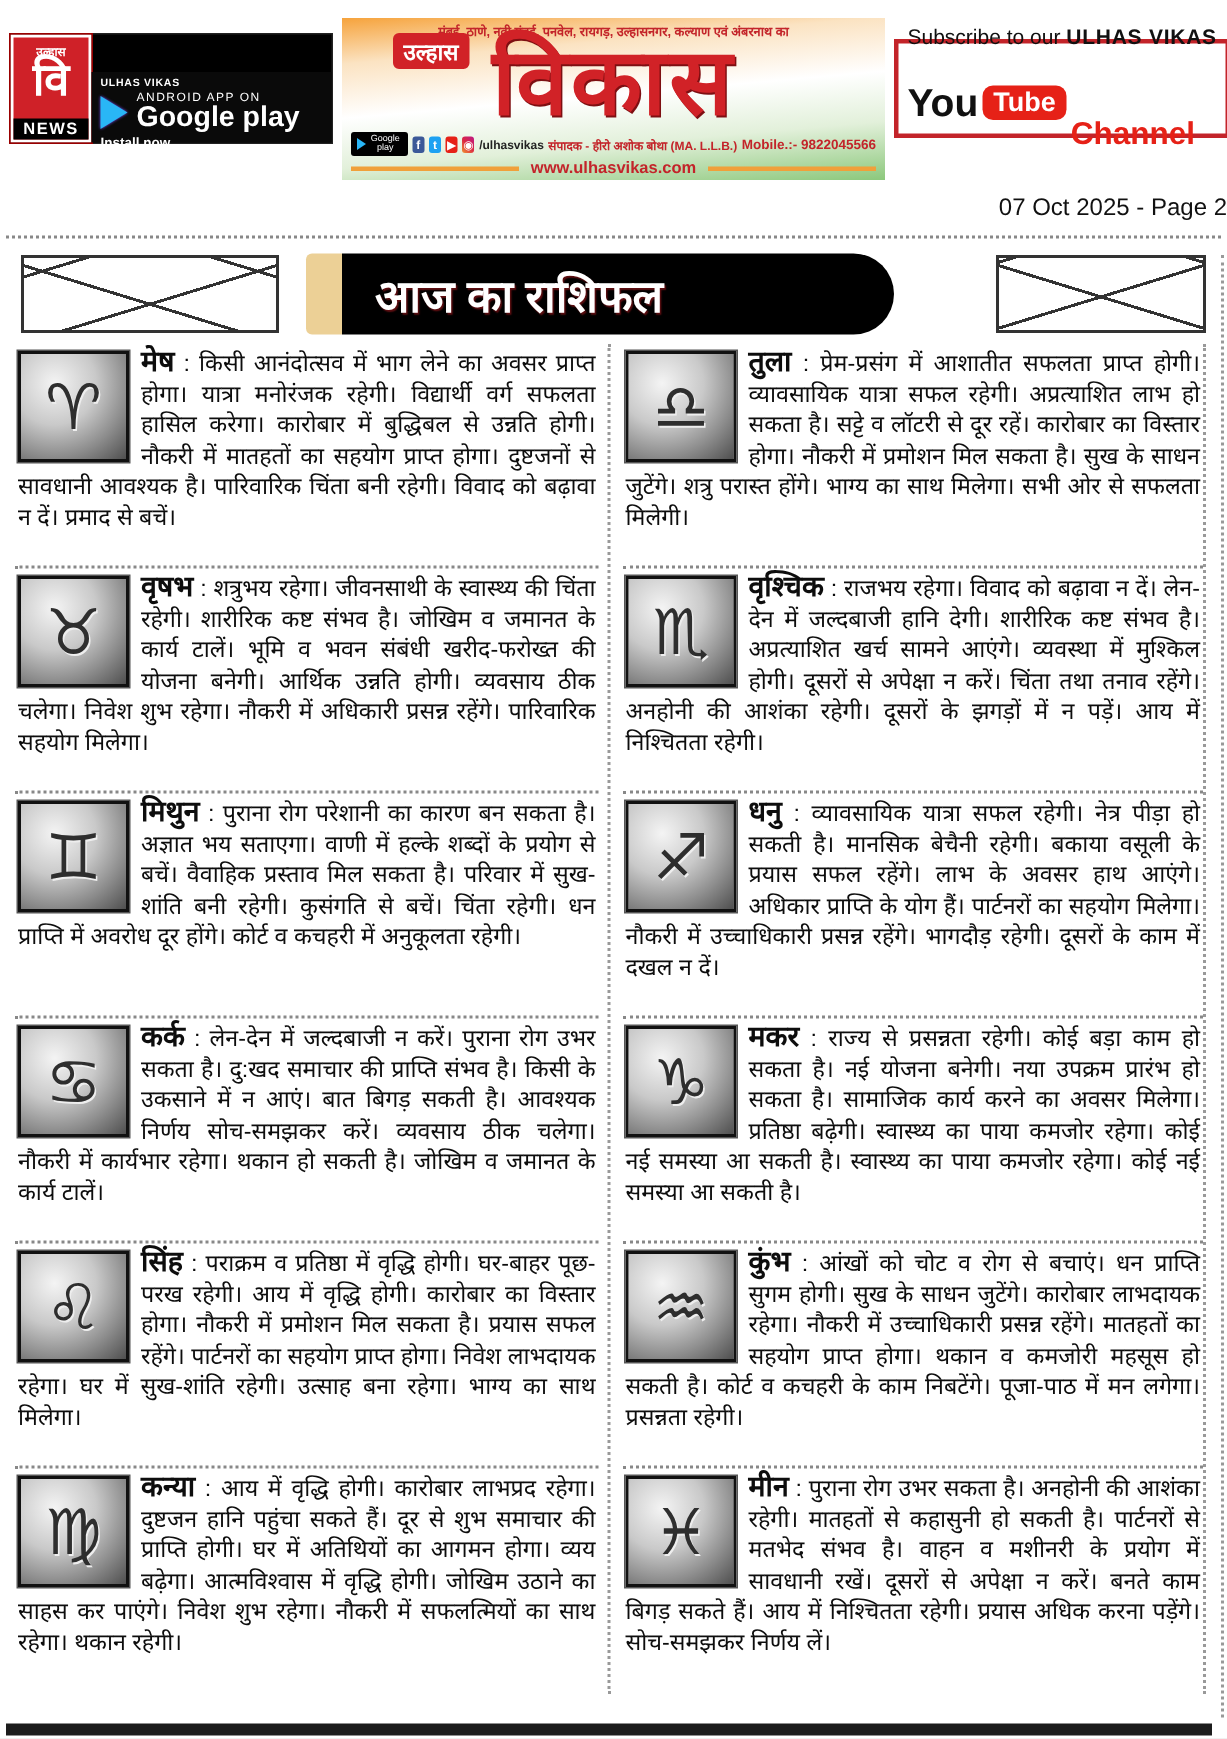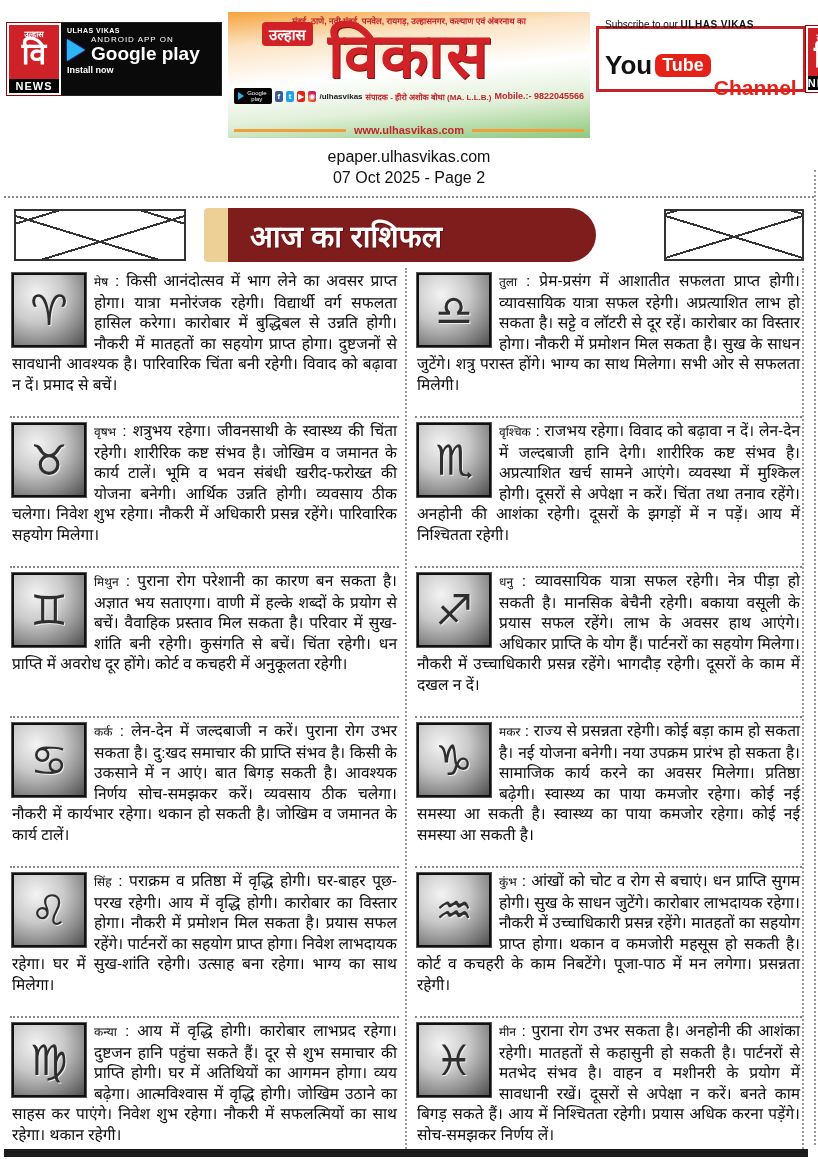--- a/index.html
+++ b/index.html
@@ -11,21 +11,21 @@
   }
 
   
   .header { display:flex; align-items:flex-start; justify-content:space-between; padding:12px 6px 0 6px; }
 
   .badge-left { display:flex; width:216px; height:74px; margin-top:10px; border:1px solid #222; background:#000; }
   .logo-box { width:54px; background:#cf2128; display:flex; flex-direction:column; align-items:center; justify-content:flex-start; border:2px solid #fff; outline:1px solid #900; }
   .logo-top { color:#fff; font-size:8px; font-weight:bold; margin-top:3px; }
   .logo-letter { color:#fff; font-size:30px; font-weight:bold; line-height:30px; }
   .logo-news { background:#000; color:#fff; font-size:11px; font-weight:bold; width:100%; text-align:center; letter-spacing:1px; padding:1px 0; margin-top:auto; }
-  .gp-box { flex:1; background:#0a0a0a; color:#fff; padding:4px 6px; display:flex; flex-direction:column; }
+  .gp-box { flex:1; background:#0a0a0a; color:#fff; padding:4px 6px; display:flex; flex-direction:column;margin-top:25px; }
   .gp-brand { font-size:7px; font-weight:bold; letter-spacing:.5px; }
   .gp-row { display:flex; align-items:center; gap:6px; margin-top:1px; }
   .gp-tri { width:0; height:0; border-top:11px solid transparent; border-bottom:11px solid transparent; border-left:18px solid #29b6f6; filter:drop-shadow(0 0 1px #7c4dff); }
   .gp-texts { display:flex; flex-direction:column; }
   .gp-line1 { font-size:8px; letter-spacing:1px; }
   .gp-store { font-size:19px; font-weight:bold; letter-spacing:0; line-height:20px; }
   .gp-line2 { font-size:9px; font-weight:bold; margin-top:1px; }
 
   .masthead {
     width:362px; padding:3px 6px 0 6px; text-align:center;
@@ -37,72 +37,72 @@
   .title-prefix { position:absolute; left:28px; top:-4px; color:#fff; background:#d12227; border:2px solid #d12227; border-radius:4px; padding:0 5px; font-size:15px; font-weight:bold; }
   .paper-title { color:#d12227; font-size:62px; font-weight:bold; line-height:60px; letter-spacing:2px; text-shadow:1px 1px 0 #7e0f12;text-align:center; }
   .social-bar { display:flex; align-items:center; gap:3px; font-size:8px; margin-top:2px; }
   .mini-gp { background:#000; color:#fff; font-size:6px; padding:2px 4px; border-radius:2px; display:flex; align-items:center; gap:2px; }
   .mini-tri { width:0; height:0; border-top:4px solid transparent; border-bottom:4px solid transparent; border-left:6px solid #29b6f6; }
   .s-icon { width:11px; height:11px; border-radius:2px; color:#fff; font-size:8px; font-weight:bold; display:inline-flex; align-items:center; justify-content:center; }
   .fb { background:#3b5998; } .tw { background:#1da1f2; } .yt { background:#e62117; } .ig { background:linear-gradient(45deg,#f09433,#dc2743,#bc1888); }
   .handle { font-weight:bold; color:#222; white-space:nowrap; }
   .editor { color:#c3242a; font-weight:bold; white-space:nowrap; }
   .mobile { margin-left:auto; color:#c3242a; font-weight:bold; font-size:9px; white-space:nowrap; }
-  .site-bar { display:flex; align-items:center; gap:8px; justify-content:center; margin-top:20px; padding-bottom:2px; }
+  .site-bar { display:flex; align-items:center; gap:8px; justify-content:center; margin-top:2px; padding-bottom:2px; }
   .site-line { flex:1; height:3px; background:#f0a03a; }
   .site-text { color:#c3242a; font-weight:bold; font-size:11px; }
 
   .badge-right { display:flex; align-items:stretch; width:216px; height:66px; margin-top:14px; }
   .yt-box { flex:1; background:#fff; border:3px solid #c3242a; padding:3px 6px; display:flex; flex-direction:column; justify-content:center; }
-  .yt-line1 { font-size:10px; color:#111; white-space:nowrap; }
+  .yt-line1 { font-size:14px; color:#111; white-space:nowrap; }
   .yt-line1 b { letter-spacing:.5px; }
   .yt-line2 { display:flex; align-items:center; gap:3px; margin-top:2px; }
   .yt-you { font-size:26px; font-weight:bold; color:#111; }
   .yt-tube { font-size:18px; font-weight:bold; color:#fff; background:#e62117; border-radius:7px; padding:1px 7px; }
   .yt-channel { font-size:21px; font-weight:bold; color:#e62117;margin-top:44px; }
   .badge-right .logo-box { width:50px; }
 
   
   .page-info { text-align:center; margin-top:8px; line-height:21px; }
   .pi-site { font-size:16px; color:#111; }
-  .pi-date { font-size:16px; color:#111; }
+  .pi-date { font-size:16px; color:#111;text-align:right; }
 
   .dotted-rule { border-top:2px dotted #888; margin:8px 4px 0 4px; }
 
   
   .section-row { display:flex; align-items:center; margin:10px 14px 0 14px; gap:18px; }
   .xbox {
     height:52px; border:2px solid #333; background:#fff;
     background-image:
       repeating-linear-gradient(17deg,transparent 0 40px,#333 40px 42px),
       repeating-linear-gradient(-17deg,transparent 0 40px,#333 40px 42px);
   }
   .xbox-left { width:172px; }
   .xbox-right { width:140px; margin-left:auto; }
   .banner { display:flex; height:54px; width:392px; }
   .banner-tan { width:24px; background:#ecd096; border-radius:4px 0 0 4px; }
-  .banner-red { flex:1; background:#7f1d1d; border-radius:0 28px 28px 0; display:flex; align-items:center; }
+  .banner-red { flex:1; background:#000000; border-radius:0 28px 28px 0; display:flex; align-items:center; }
   .banner-title { color:#fff; font-size:30px; font-weight:bold; padding-left:22px; text-shadow:1px 1px 1px #5f0e11; }
 
   
   .columns { display:flex; margin:6px 6px 0 10px; }
   .col { width:397px; }
   .col-left { border-right:2px dotted #999; padding-right:6px; }
   .col-right { padding-left:8px; border-right:2px dotted #999; }
   .hblock { min-height:150px; border-bottom:2px dotted #888; padding:3px 2px 2px 2px; overflow:hidden; }
   .hblock:last-child { border-bottom:none; }
   .zimg {
     float:left; width:74px; height:74px; margin:2px 8px 2px 0;
     border:2px solid #111; outline:1px solid #555;
     background:radial-gradient(circle at 32% 28%, #f4f4f4 0%, #c9c9c9 40%, #8d8d8d 70%, #4f4f4f 100%);
     display:flex; align-items:center; justify-content:center;
   }
   .zimg .sym { font-family:"DejaVu Sans",sans-serif; font-size:42px; color:#2e2e2e; text-shadow:1px 1px 0 #eee; }
   .htext-wrap { font-size:15.5px; line-height:20.5px; text-align:justify; color:#0d0d0d; font-weight:500; }
-  .sign { font-weight:normal; font-size:12px; }
+  .sign { font-weight:bold; font-size:19px; }
 
   
   .bottom-bar { position:absolute; left:4px; right:10px; bottom:2px; height:8px; background:#1c1c1c; }
   .right-dots { position:absolute; right:2px; top:170px; bottom:14px; border-right:2px dotted #999; }
 </style>
 </head>
 <body>
 
 <div class="page">
 
@@ -164,21 +164,20 @@
       </div>
       <div class="logo-box">
         <span class="logo-top">उल्हास</span>
         <span class="logo-letter">वि</span>
         <span class="logo-news">NEWS</span>
       </div>
     </div>
   </div>
 
   <div class="page-info">
-    <div class="pi-site">epaper.ulhasvikas.com</div>
     <div class="pi-date">07 Oct 2025 - Page 2</div>
   </div>
 
   <div class="dotted-rule"></div>
 
   <div class="section-row">
     <div class="xbox xbox-left"></div>
     <div class="banner">
       <div class="banner-tan"></div>
       <div class="banner-red">

